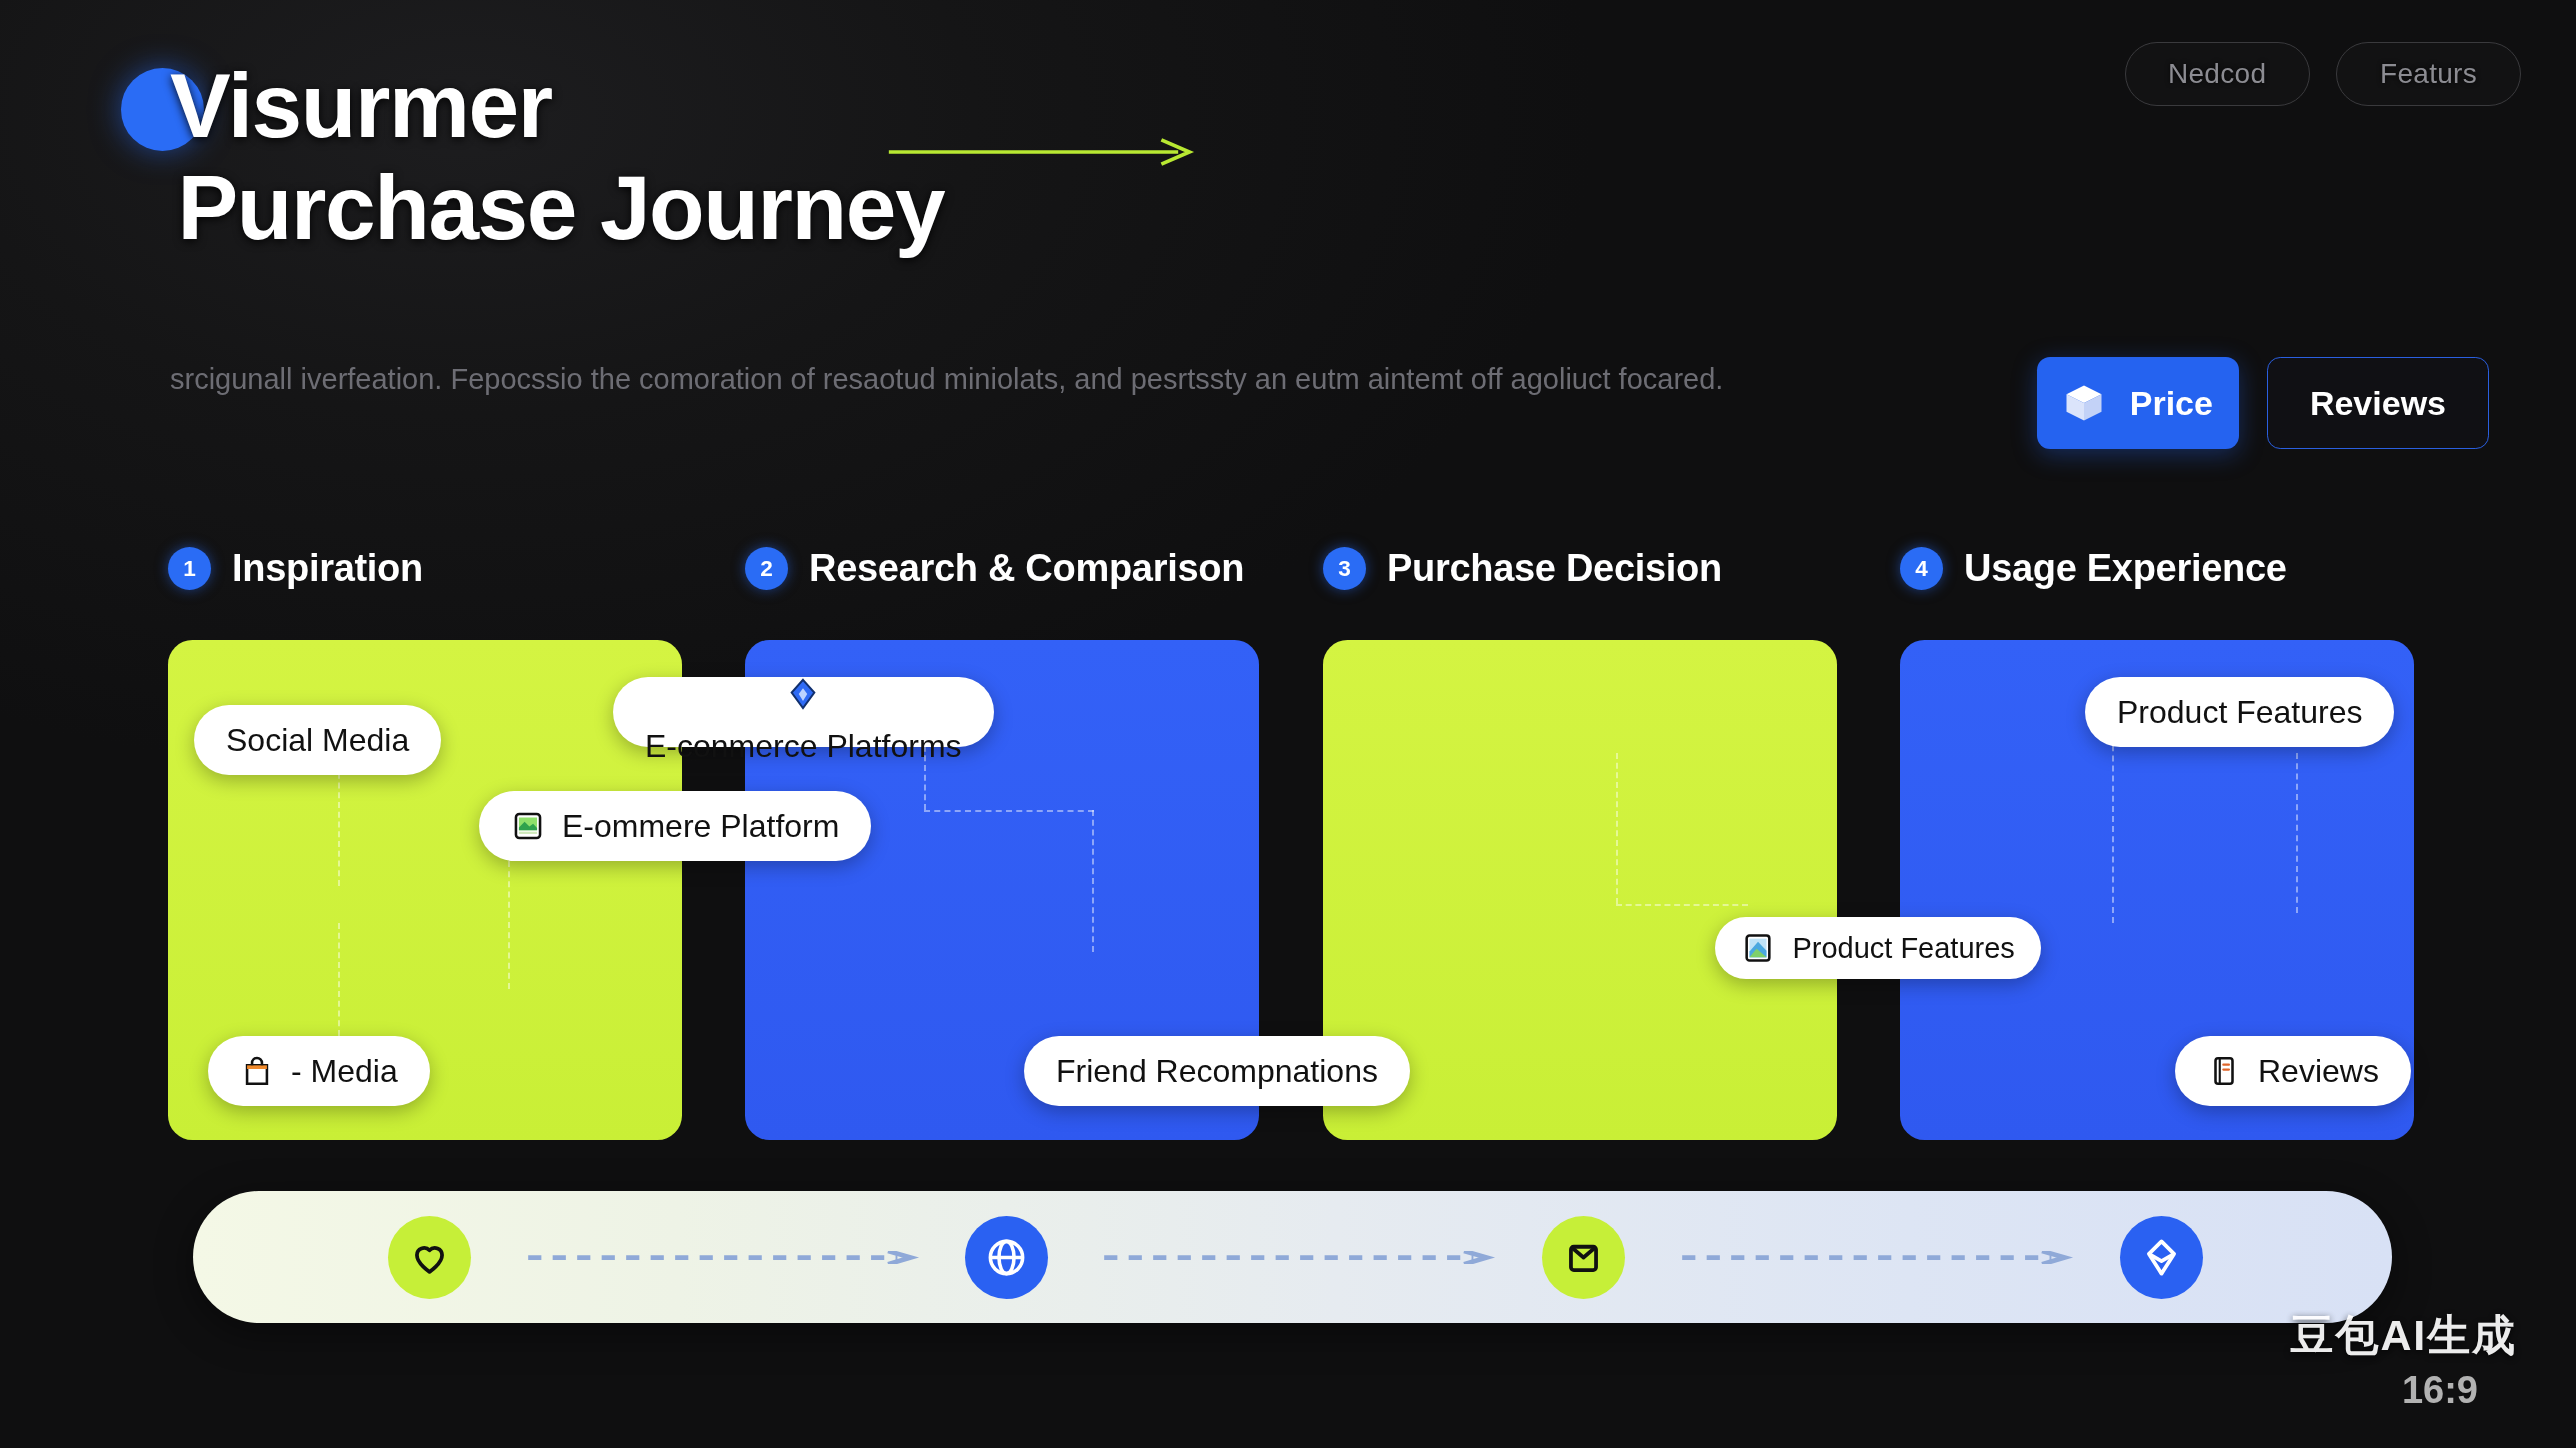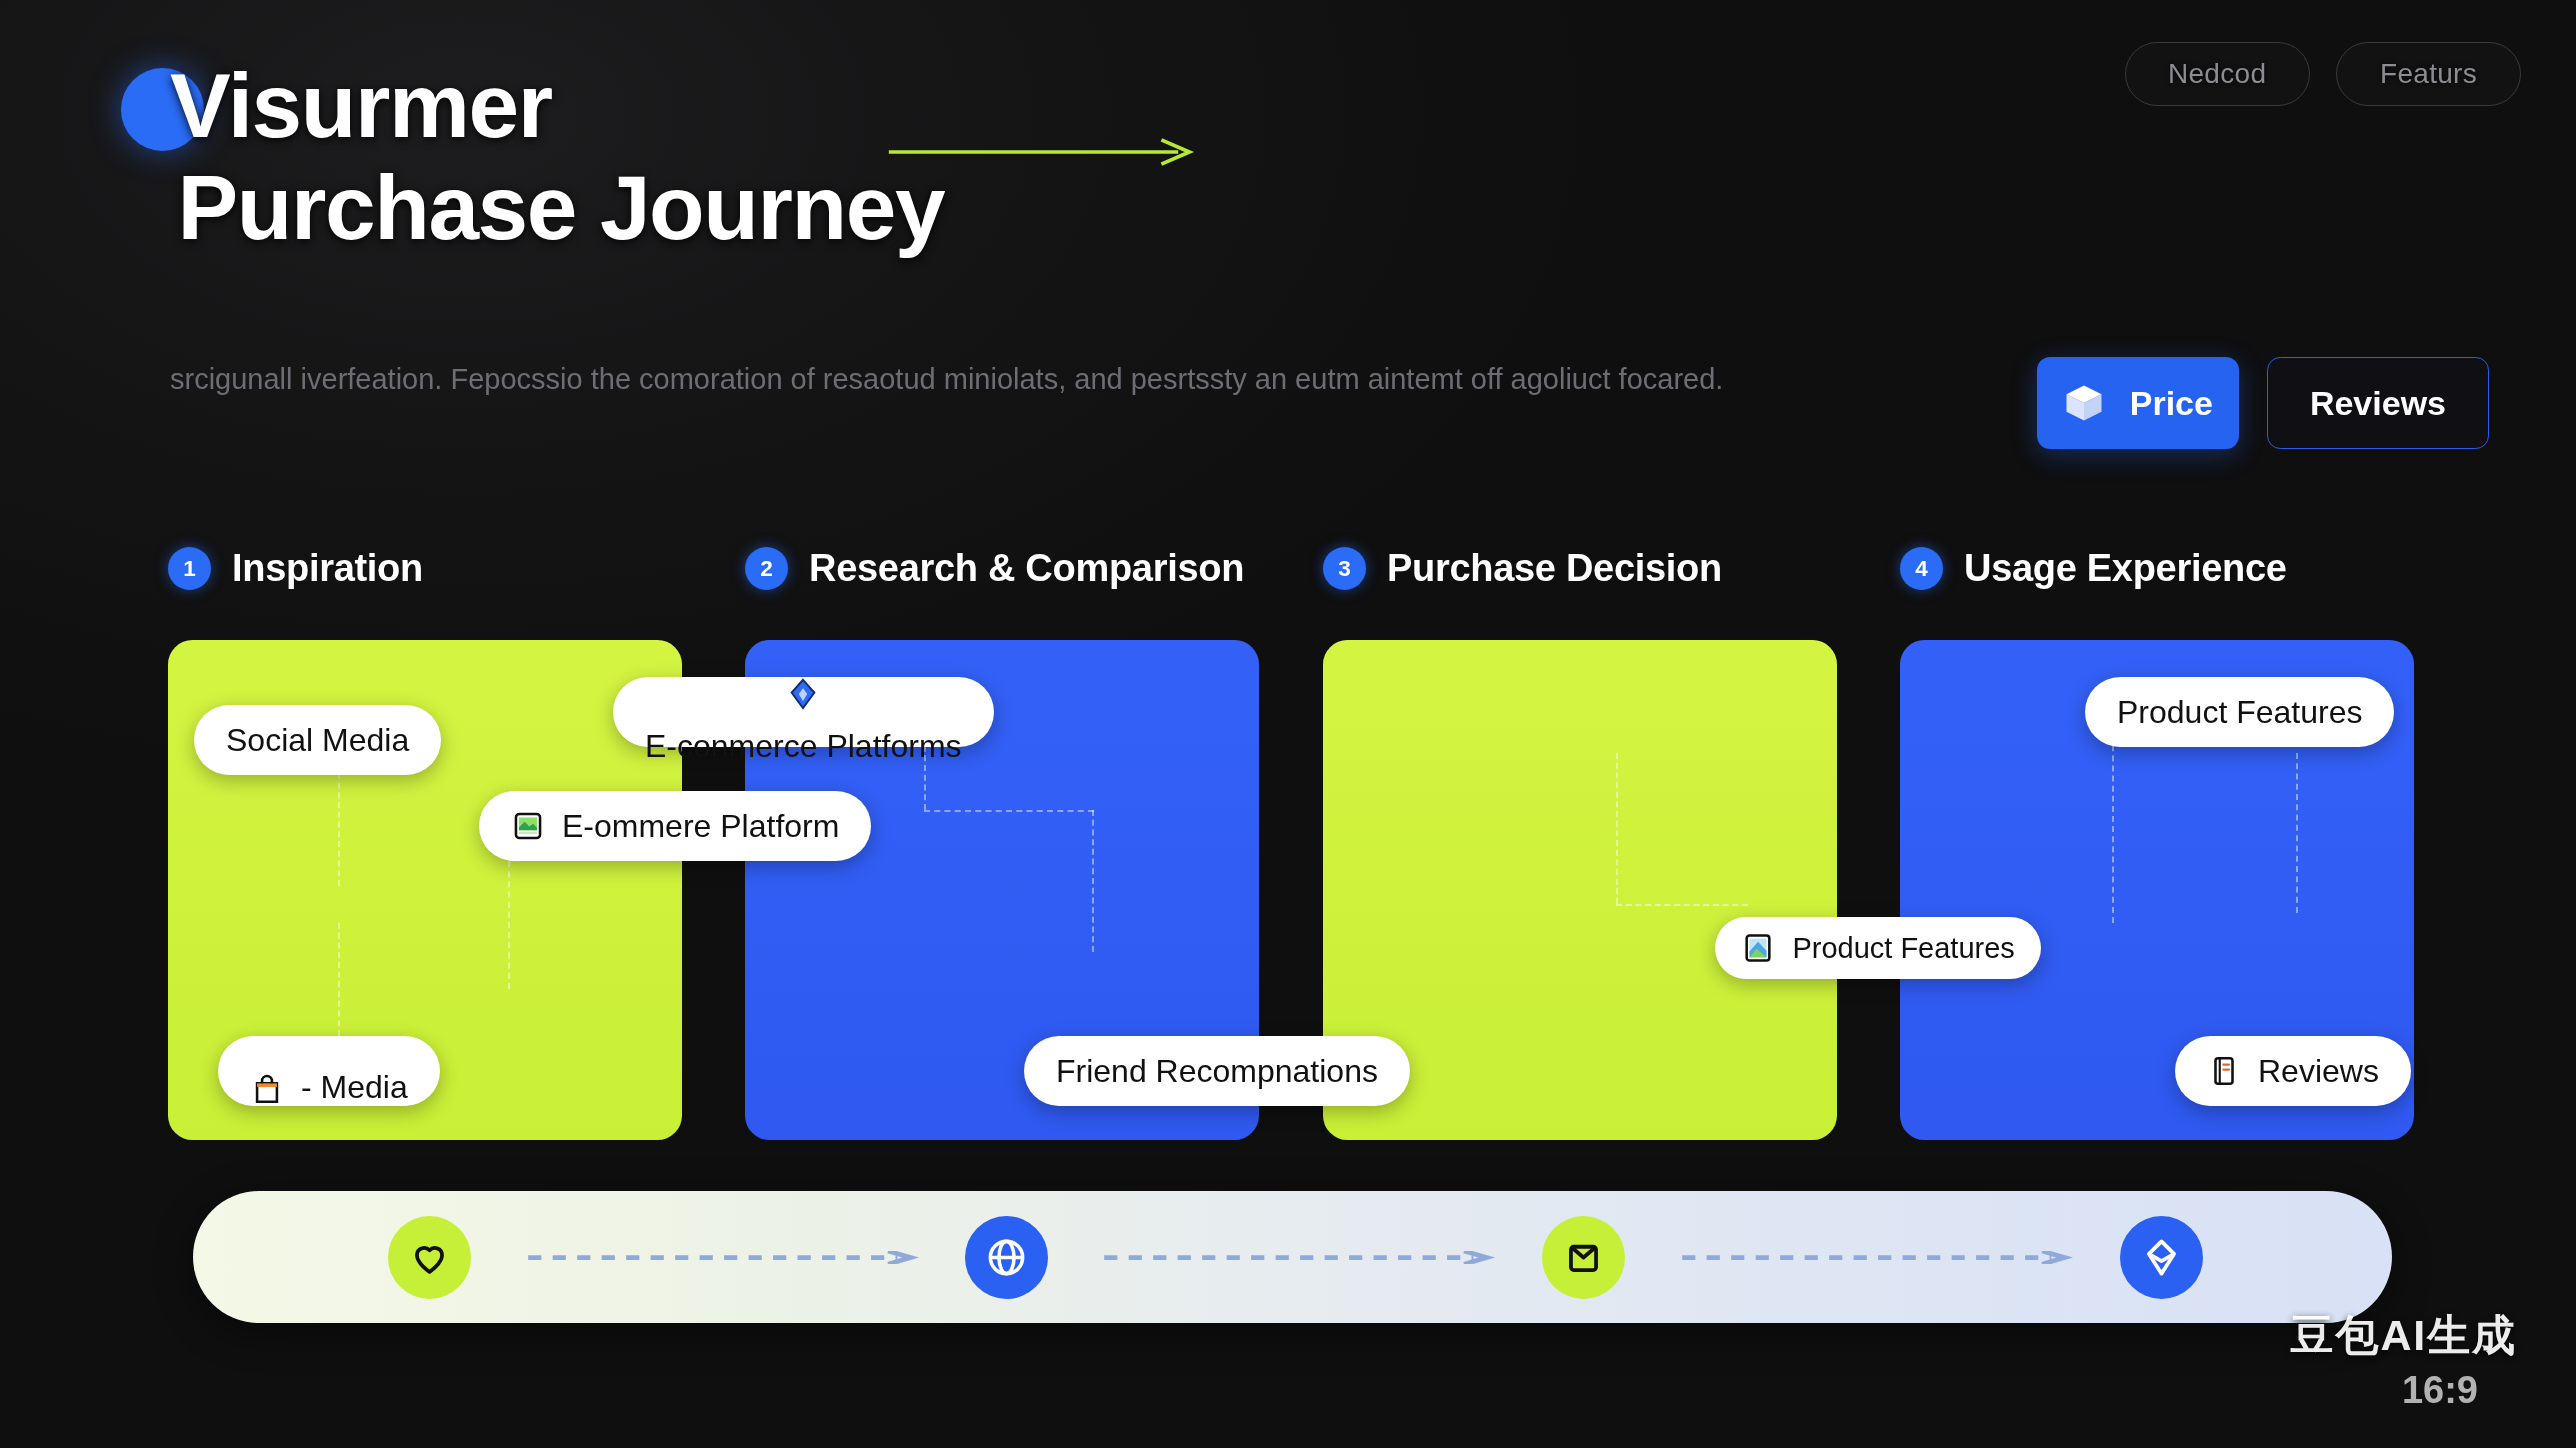--- a/index.html
+++ b/index.html
@@ -231,21 +231,21 @@
     </div>
     <div class="col blue c4">
       <div class="dash-v" style="left:212px; top:75px; height:208px;"></div>
       <div class="dash-v" style="left:396px; top:113px; height:160px;"></div>
     </div>
   </div>
 
   <div class="chip" style="left:194px; top:677px;margin-top:28px;">
     <span>Social Media</span>
   </div>
-  <div class="chip" style="left:218px; top:1036px;align-items:flex-end;">
+  <div class="chip" style="left:208px; top:1036px;">
     <svg class="chip-ico" viewBox="0 0 24 24">
       <path d="M5 8h14v13H5z" fill="#fff" stroke="#111" stroke-width="1.8"></path>
       <path d="M5 8h14v2.6H5z" fill="#f08a2c"></path>
       <path d="M8.5 8V6.3a3.5 3.5 0 0 1 7 0V8" fill="none" stroke="#111" stroke-width="1.8"></path>
     </svg>
     <span>- Media</span>
   </div>
 
   <div class="chip" style="left:613px; top:677px;flex-direction:column;">
     <svg class="chip-ico" viewBox="0 0 24 24">

